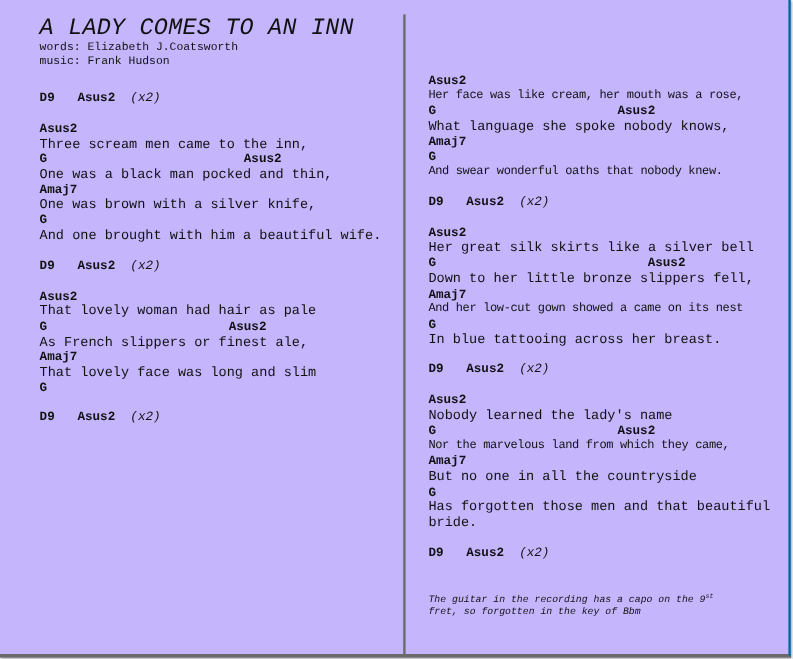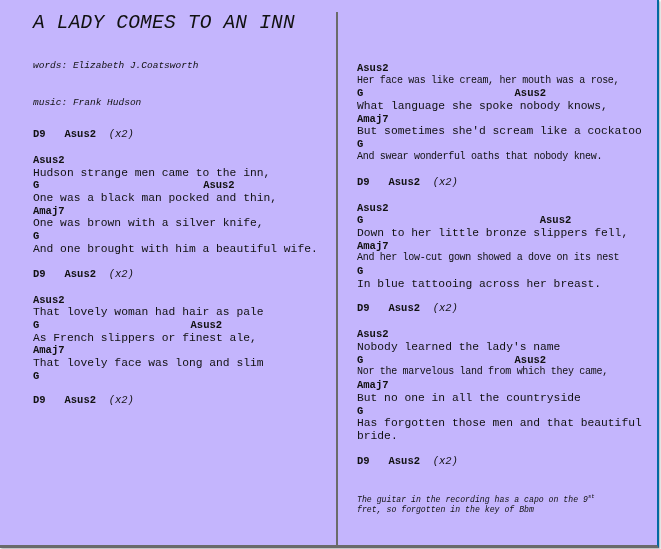--- a/index.html
+++ b/index.html
@@ -16,21 +16,21 @@
     background: #6b6b6b;
   }
   .col { position: absolute; font-family: "Liberation Mono", "DejaVu Sans Mono", monospace; color: #111; }
   .left { left: 33px; top: 12px; width: 300px; }
   .right { left: 357px; top: 62px; width: 295px; }
   .title {
     font-family: "Liberation Mono", monospace; font-style: italic;
     font-size: 19.5px; letter-spacing: 0.2px; line-height: 22px; margin: 0; font-weight: normal;
     color: #111;
   }
-  .credit { font-style: italic; font-size: 9.5px; line-height: 11px; margin-top: 26px; }
+  .credit { font-size: 9.5px; line-height: 11px; }
   .chordline { font-weight: bold; font-size: 10.5px; line-height: 12.6px; white-space: pre; }
   .lyric { font-size: 11.3px; line-height: 12.8px; white-space: pre; }
   .lyric.small { font-size: 10px; letter-spacing: -0.3px; }
   .interlude { font-size: 10.5px; line-height: 13px; white-space: pre; margin-top: 12px; margin-bottom: 13px; }
   .interlude b { font-weight: bold; }
   .interlude i { font-style: italic; font-weight: normal; }
   .verse { margin: 0; }
   .note { font-style: italic; font-size: 8.2px; line-height: 10.5px; margin-top: 24px; }
   .note sup { font-size: 5.5px; }
 </style>
@@ -43,21 +43,21 @@
   <div class="col left">
     <h1 class="title">A LADY COMES TO AN INN</h1>
     <div class="credit">words: Elizabeth J.Coatsworth</div>
     <div class="credit">music: Frank Hudson</div>
     <div style="height:8px"></div>
 
     <div class="interlude"><b>D9</b>   <b>Asus2</b>  <i>(x2)</i></div>
 
     <div class="verse">
       <div class="chordline">Asus2</div>
-      <div class="lyric">Hudson strange men came to the inn,</div>
+      <div class="lyric">Three scream men came to the inn,</div>
       <div class="chordline">G                          Asus2</div>
       <div class="lyric">One was a black man pocked and thin,</div>
       <div class="chordline">Amaj7</div>
       <div class="lyric">One was brown with a silver knife,</div>
       <div class="chordline">G</div>
       <div class="lyric">And one brought with him a beautiful wife.</div>
     </div>
 
     <div class="interlude"><b>D9</b>   <b>Asus2</b>  <i>(x2)</i></div>
 
@@ -74,33 +74,33 @@
     <div class="interlude"><b>D9</b>   <b>Asus2</b>  <i>(x2)</i></div>
   </div>
 
   <div class="col right">
     <div class="verse">
       <div class="chordline">Asus2</div>
       <div class="lyric small">Her face was like cream, her mouth was a rose,</div>
       <div class="chordline">G                        Asus2</div>
       <div class="lyric">What language she spoke nobody knows,</div>
       <div class="chordline">Amaj7</div>
-      <div class="lyric">But sometimes she'd scream like a cockatoo</div>
       <div class="chordline">G</div>
       <div class="lyric small">And swear wonderful oaths that nobody knew.</div>
     </div>
 
     <div class="interlude"><b>D9</b>   <b>Asus2</b>  <i>(x2)</i></div>
 
     <div class="verse">
       <div class="chordline">Asus2</div>
+      <div class="lyric">Her great silk skirts like a silver bell</div>
       <div class="chordline">G                            Asus2</div>
       <div class="lyric">Down to her little bronze slippers fell,</div>
       <div class="chordline">Amaj7</div>
-      <div class="lyric small">And her low-cut gown showed a dove on its nest</div>
+      <div class="lyric small">And her low-cut gown showed a came on its nest</div>
       <div class="chordline">G</div>
       <div class="lyric">In blue tattooing across her breast.</div>
     </div>
 
     <div class="interlude"><b>D9</b>   <b>Asus2</b>  <i>(x2)</i></div>
 
     <div class="verse">
       <div class="chordline">Asus2</div>
       <div class="lyric">Nobody learned the lady's name</div>
       <div class="chordline">G                        Asus2</div>

